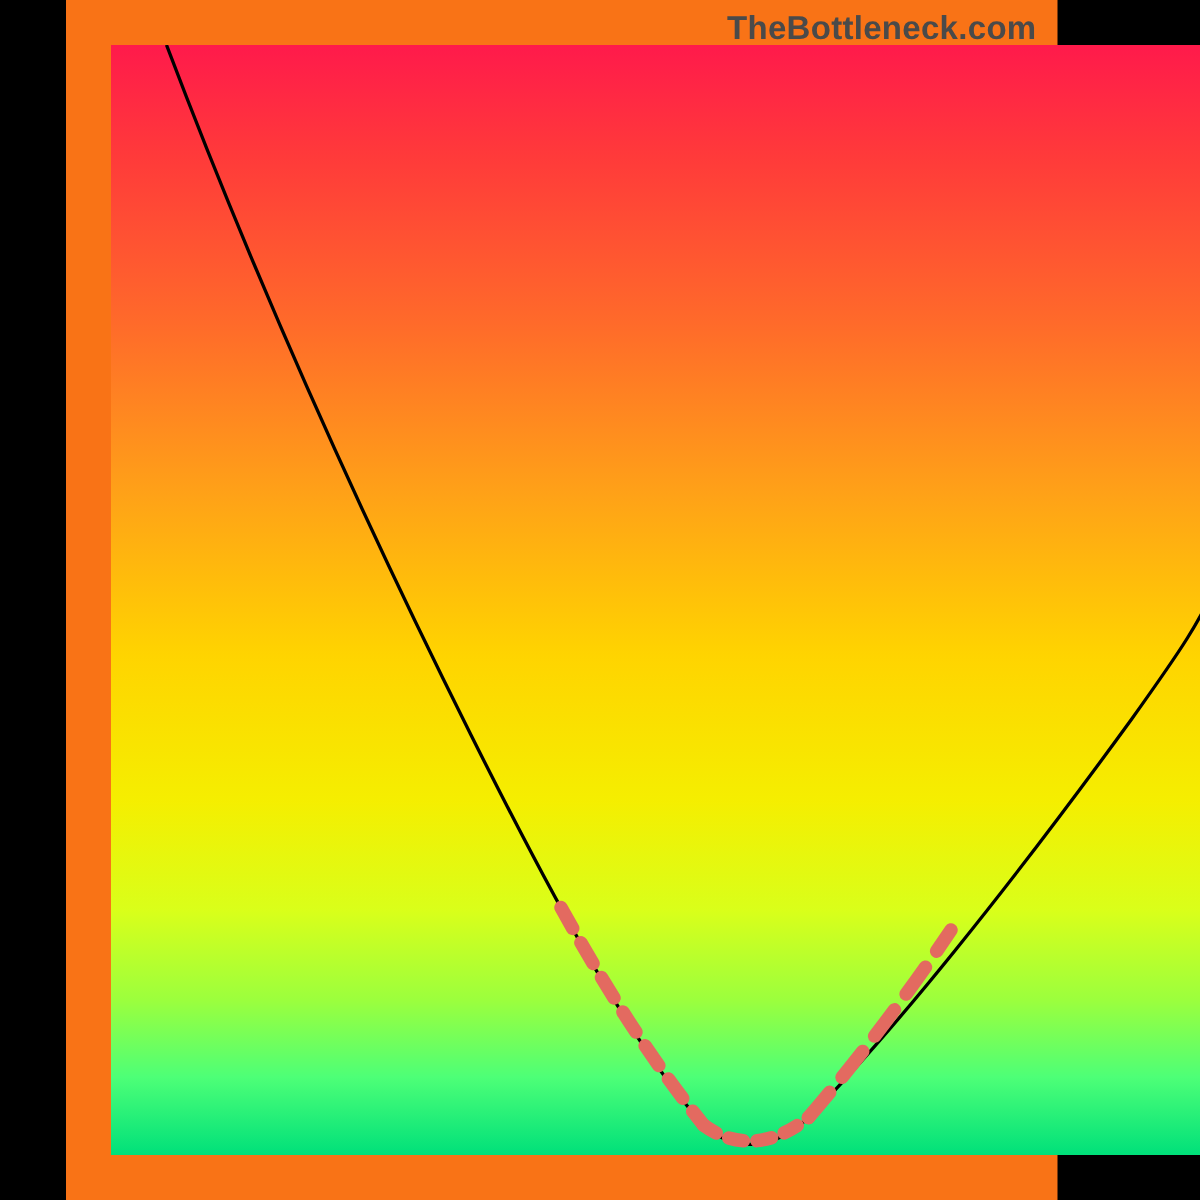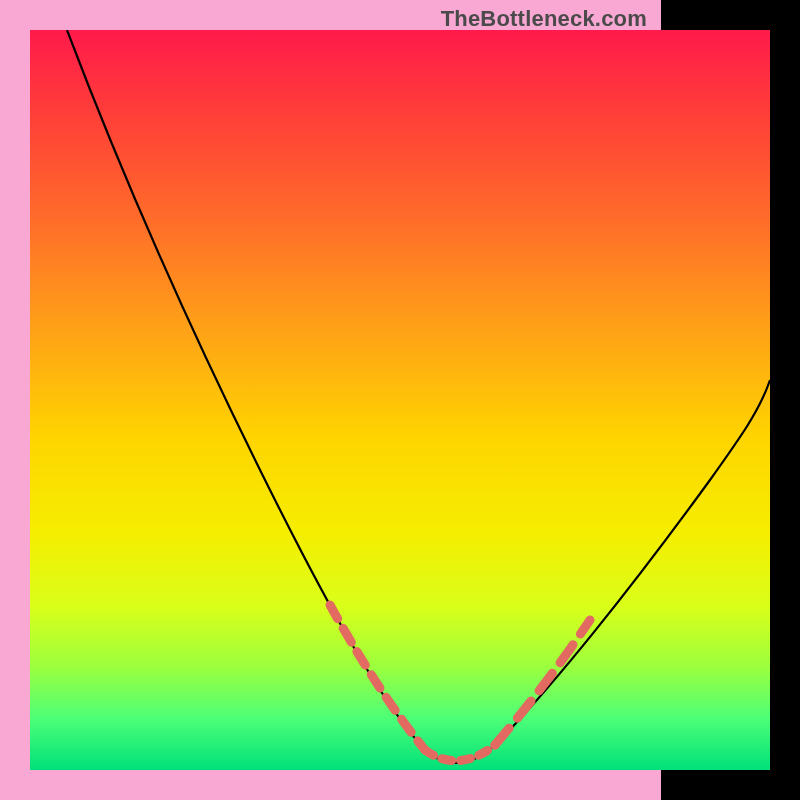--- a/index.html
+++ b/index.html
@@ -8,21 +8,22 @@
     background: #000;
     width: 800px;
     height: 800px;
     overflow: hidden;
     font-family: Arial, Helvetica, sans-serif;
   }
   .frame {
     position: relative;
     width: 661px;
     height: 800px;
-    background: #f9a8d4;
+    background: #f97316;
+    margin-left: 44px;
   }
   .watermark {
     position: absolute;
     top: 6px;
     right: 14px;
     color: #4a4a4a;
     font-size: 22px;
     font-weight: 600;
     letter-spacing: 0.2px;
     z-index: 3;

